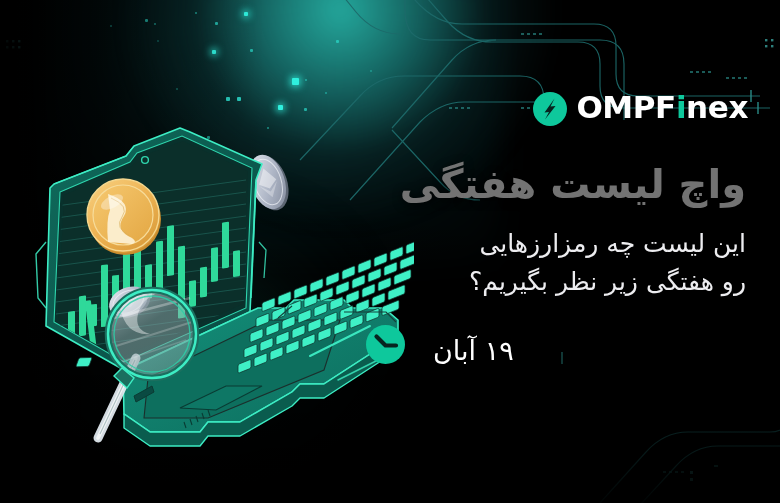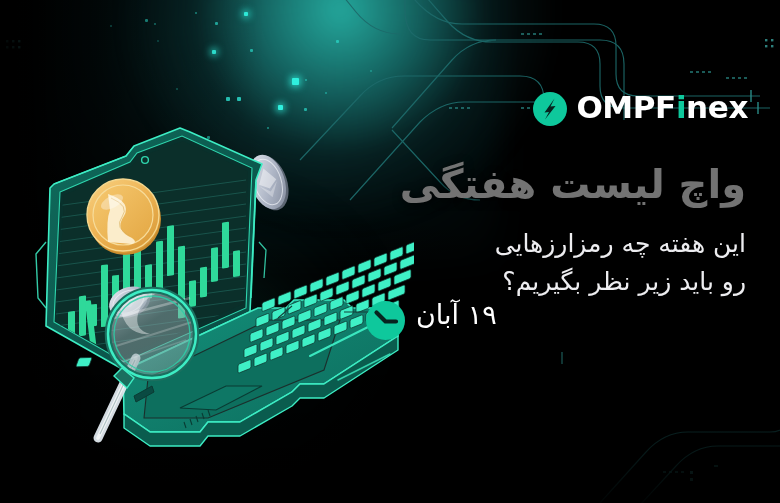--- a/index.html
+++ b/index.html
@@ -88,21 +88,22 @@
     text-shadow:0 2px 10px rgba(0,0,0,0.8);
   }
   .sub {
     margin-top:16px;
     color:#ededf0;
     font-size:25px; font-weight:normal;
     line-height:1.52;
   }
   .sub div { white-space:nowrap; }
   .dateline {
-    display:flex; align-items:flex-start; justify-content:flex-end; gap:11px;
+    margin-top:24px;
+    display:flex; align-items:flex-end; justify-content:flex-end; gap:28px;
   }
   .date-text {
     color:#ffffff; font-size:27px; font-weight:normal; line-height:1;
   }
   .clock-icon { width:39px; height:39px; display:block; }
 
   
   .illustration {
     position:absolute; left:-6px; top:122px;
     width:420px; height:370px;
@@ -450,22 +451,22 @@
       <path d="M21.5 6.5 L11.5 20.5 L16 20 L12 27.5 L22.5 14 L17.5 14.6 Z" fill="#07241f"></path>
     </svg>
     <div class="logo-text">
       <span>OMPF</span><span class="accent">i</span><span>nex</span>
     </div>
   </div>
 
   <div class="copy">
     <div class="headline">واچ لیست هفتگی</div>
     <div class="sub">
-      <div>این هفته چه رمزارزهایی</div>
-      <div>رو باید زیر نظر بگیریم؟</div>
+      <div>این لیست چه رمزارزهایی</div>
+      <div>رو هفتگی زیر نظر بگیریم؟</div>
     </div>
     <div class="dateline">
       <span class="date-text">۱۹ آبان</span>
       <svg class="clock-icon" viewBox="0 0 39 39">
         <circle cx="19.5" cy="19.5" r="19.5" fill="#0ec89c"></circle>
         <path d="M10.5 11.5 L19.5 20.5 L30 20.5" fill="none" stroke="#07241f" stroke-width="4.2" stroke-linecap="round" stroke-linejoin="round"></path>
       </svg>
     </div>
   </div>
 

